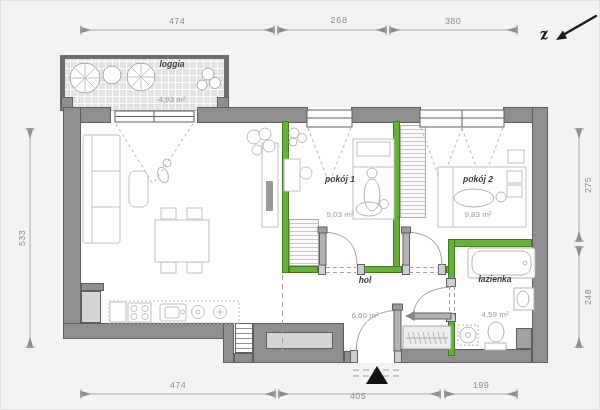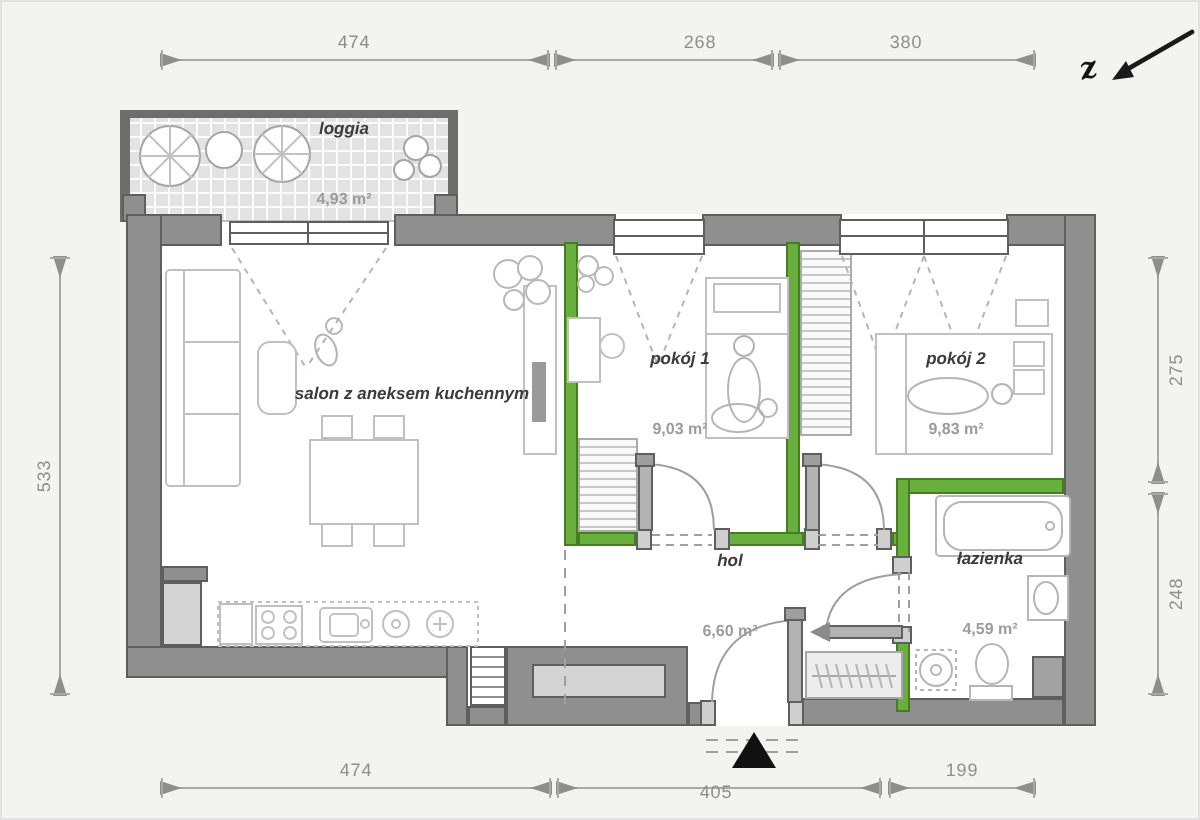--- a/index.html
+++ b/index.html
@@ -15,21 +15,21 @@
     background-image:repeating-linear-gradient(0deg,transparent 0 6px,rgba(255,255,255,.85) 6px 7px),
                      repeating-linear-gradient(90deg,transparent 0 6px,rgba(255,255,255,.85) 6px 7px);
     border:1px solid #bdbdbd;box-sizing:border-box;}
   .loggia-wall{background:#6d6d6d;}
   .hatch{background:#fafafa;background-image:repeating-linear-gradient(180deg,transparent 0 3px,#c6c6c6 3px 4px);
          border:1px solid #ababab;box-sizing:border-box;}
   .shaft{background:#ffffff;background-image:repeating-linear-gradient(180deg,transparent 0 4px,#8f8f8f 4px 5px);
          border:1px solid #5e5e5e;box-sizing:border-box;}
   .rlabel{position:absolute;transform:translate(-50%,-50%);text-align:center;white-space:nowrap;line-height:11px;}
   .rname{font-size:8.5px;font-weight:700;color:#3c3c3c;font-style:italic;}
-  .rarea{font-size:8px;font-weight:700;color:#9c9c9c;margin-top:24px;}
+  .rarea{font-size:8px;font-weight:400;color:#9c9c9c;margin-top:24px;}
   .dim{position:absolute;font-size:9px;color:#8e8e8e;transform:translate(-50%,-50%);white-space:nowrap;letter-spacing:.4px;}
   .dim.vert{transform:translate(-50%,-50%) rotate(-90deg);}
   .north-z{position:absolute;font-family:"DejaVu Serif",serif;font-style:italic;font-weight:700;
            font-size:15px;color:#141414;transform:translate(-50%,-50%) rotate(-14deg);}
   svg{position:absolute;left:0;top:0;}
 </style>
 </head>
 <body>
 
 <div class="stage">
@@ -279,41 +279,40 @@
     </g>
   </svg>
 
   <div class="north-z" style="left:543px;top:33px;">z</div>
 
   <div class="rlabel" style="left:171px;top:81px;">
     <div class="rname">loggia</div>
     <div class="rarea">4,93 m²</div>
   </div>
   <div class="rlabel" style="left:205px;top:196px;">
-    <div class="rname">salon z aneksem kuchennym</div>
   </div>
   <div class="rlabel" style="left:339px;top:196px;">
     <div class="rname">pokój 1</div>
     <div class="rarea">9,03 m²</div>
   </div>
   <div class="rlabel" style="left:477px;top:196px;text-align:center;">
     <div class="rname">pokój 2</div>
     <div class="rarea">9,83 m²</div>
   </div>
   <div class="rlabel" style="left:364px;top:297px;">
     <div class="rname">hol</div>
     <div class="rarea">6,60 m²</div>
   </div>
   <div class="rlabel" style="left:494px;top:296px;">
     <div class="rname">łazienka</div>
     <div class="rarea">4,59 m²</div>
   </div>
 
   <div class="dim" style="left:176px;top:20px;">474</div>
-  <div class="dim" style="left:349px;top:20px;">268</div>
+  <div class="dim" style="left:338px;top:20px;font-family:Liberation Mono, monospace;">268</div>
   <div class="dim" style="left:452px;top:20px;">380</div>
   <div class="dim" style="left:177px;top:384px;">474</div>
   <div class="dim" style="left:357px;top:395px;">405</div>
   <div class="dim" style="left:480px;top:384px;">199</div>
   <div class="dim vert" style="left:21px;top:237px;">533</div>
   <div class="dim vert" style="left:587px;top:184px;">275</div>
   <div class="dim vert" style="left:587px;top:296px;">248</div>
 
 </div>
 

